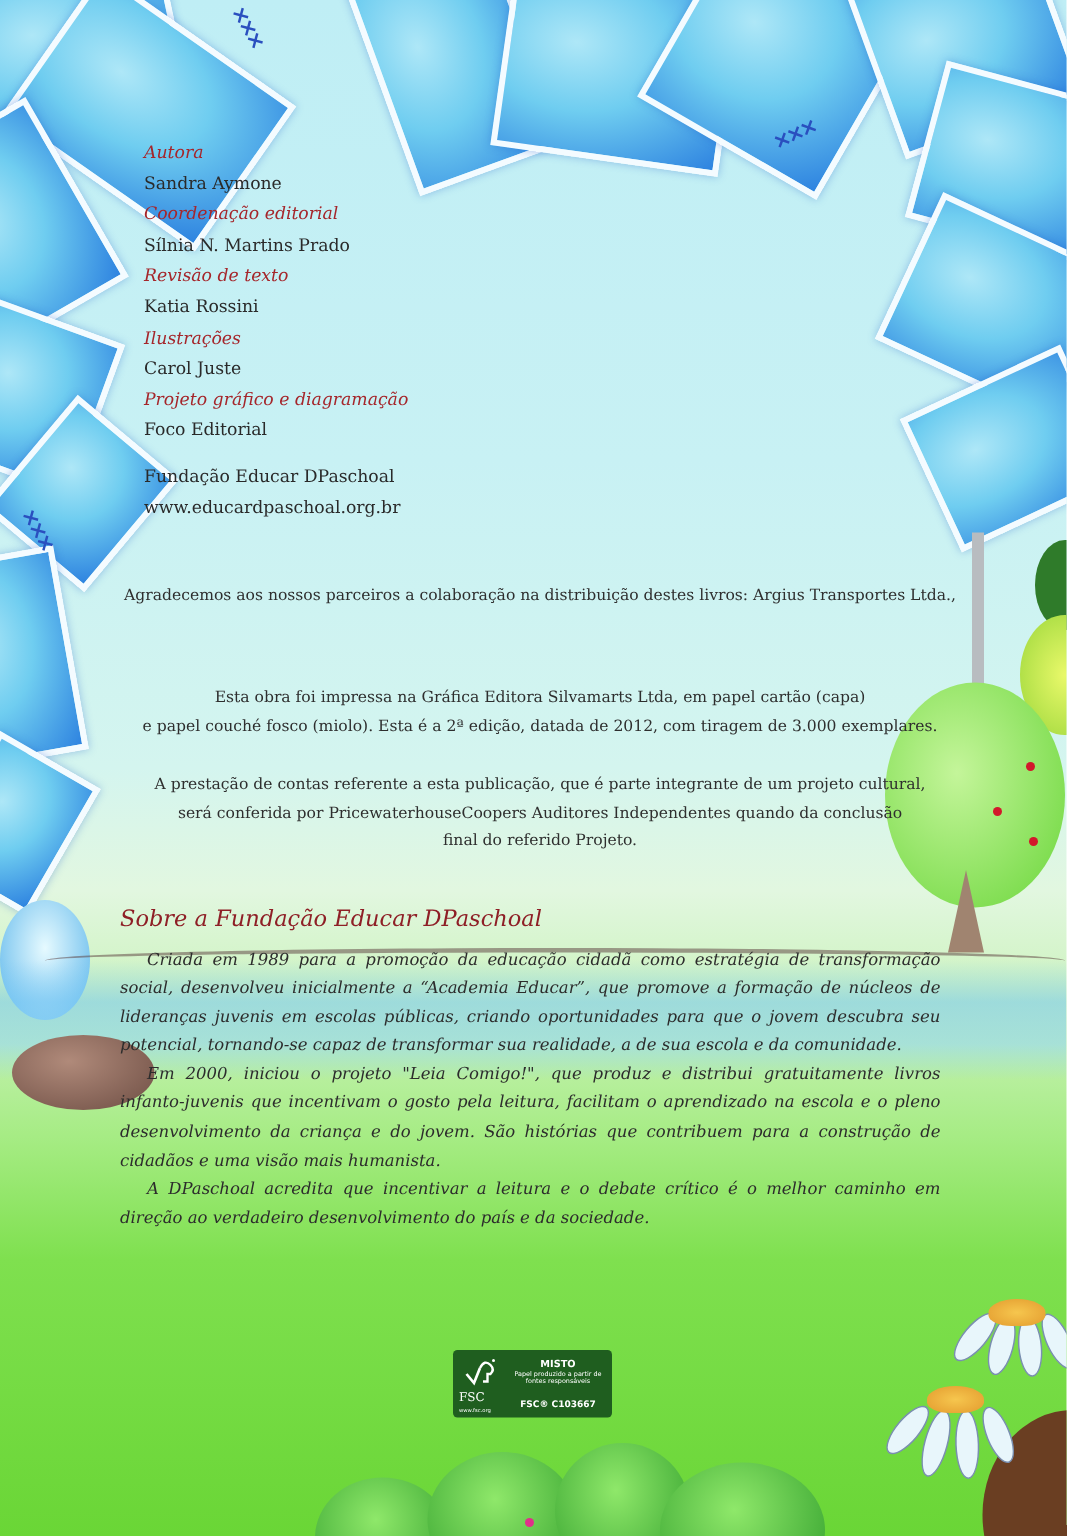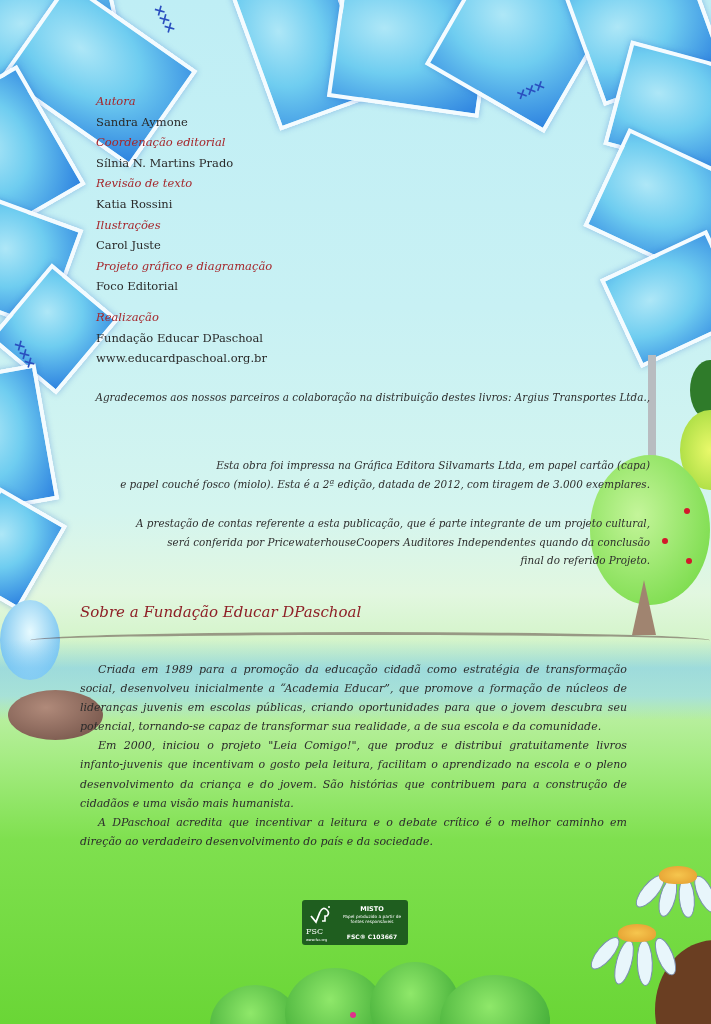--- a/index.html
+++ b/index.html
@@ -29,23 +29,23 @@
   .shrub{position:absolute;border-radius:50%;background:radial-gradient(ellipse at 45% 35%,#8fe86a,#2e9d2a);}
   .log{position:absolute;left:655px;top:940px;width:120px;height:140px;border-radius:50%;background:#6a3e22;}
   .daisy{position:absolute;}
   .petal{position:absolute;width:14px;height:38px;background:#e8f6fb;border:1px solid #7a8fb0;border-radius:50%;transform-origin:50% 0;}
   .center{position:absolute;width:38px;height:18px;border-radius:50% 50% 40% 40%;background:radial-gradient(#f6c64e,#e39b2e);}
   
   .credits{position:absolute;left:96px;top:78px;font-size:11.5px;line-height:20.6px;margin-top:13px;}
   .credits .lbl{color:#a5262b;font-style:italic;}
   .credits .val{color:#2a2a2a;}
   .gap{height:10px;}
-  .center-txt{position:absolute;left:70px;width:580px;text-align:right;color:#2e2e2e;font-size:10.4px;line-height:18.5px;font-style:italic;}
+  .center-txt{position:absolute;left:70px;width:580px;text-align:center;color:#2e2e2e;font-size:10.4px;line-height:18.5px;}
   .about-title{position:absolute;left:80px;top:603px;color:#8e1f26;font-size:15px;font-style:italic;}
-  .about{position:absolute;left:80px;top:660px;width:547px;color:#2c2c2c;font-size:11px;line-height:19.1px;text-align:justify;font-style:italic;}
+  .about{position:absolute;left:80px;top:630px;width:547px;color:#2c2c2c;font-size:11px;line-height:19.1px;text-align:justify;font-style:italic;}
   .about p{margin:0;text-indent:18px;}
   .fsc{position:absolute;left:302px;top:900px;width:106px;height:45px;background:#1f5e1f;border-radius:3px;color:#fff;font-family:"DejaVu Sans","Liberation Sans",sans-serif;}
   .fsc .tree{position:absolute;left:6px;top:4px;width:24px;height:24px;}
   .fsc .fsc-word{position:absolute;left:4px;top:27px;font-size:8px;font-family:"DejaVu Serif",serif;}
   .fsc .fsc-url{position:absolute;left:4px;top:38px;font-size:3.5px;}
   .fsc .misto{position:absolute;left:38px;top:5px;width:64px;text-align:center;font-size:6.5px;font-weight:bold;}
   .fsc .desc{position:absolute;left:38px;top:14px;width:64px;text-align:center;font-size:4.3px;line-height:5px;}
   .fsc .code{position:absolute;left:38px;top:33px;width:64px;text-align:center;font-size:6px;font-weight:bold;}
 </style>
 </head>
@@ -115,21 +115,20 @@
     <div class="val">Sandra Aymone</div>
     <div class="lbl">Coordenação editorial</div>
     <div class="val">Sílnia N. Martins Prado</div>
     <div class="lbl">Revisão de texto</div>
     <div class="val">Katia Rossini</div>
     <div class="lbl">Ilustrações</div>
     <div class="val">Carol Juste</div>
     <div class="lbl">Projeto gráfico e diagramação</div>
     <div class="val">Foco Editorial</div>
     <div class="gap"></div>
-    <div class="lbl">Realização</div>
     <div class="val">Fundação Educar DPaschoal</div>
     <div class="val">www.educardpaschoal.org.br</div>
   </div>
 
   <div class="center-txt" style="top:388px;">
     <div>Agradecemos aos nossos parceiros a colaboração na distribuição destes livros: Argius Transportes Ltda.,</div>
   </div>
 
   <div class="center-txt" style="top:456px;">
     <div>Esta obra foi impressa na Gráfica Editora Silvamarts Ltda,  em papel cartão (capa)</div>

